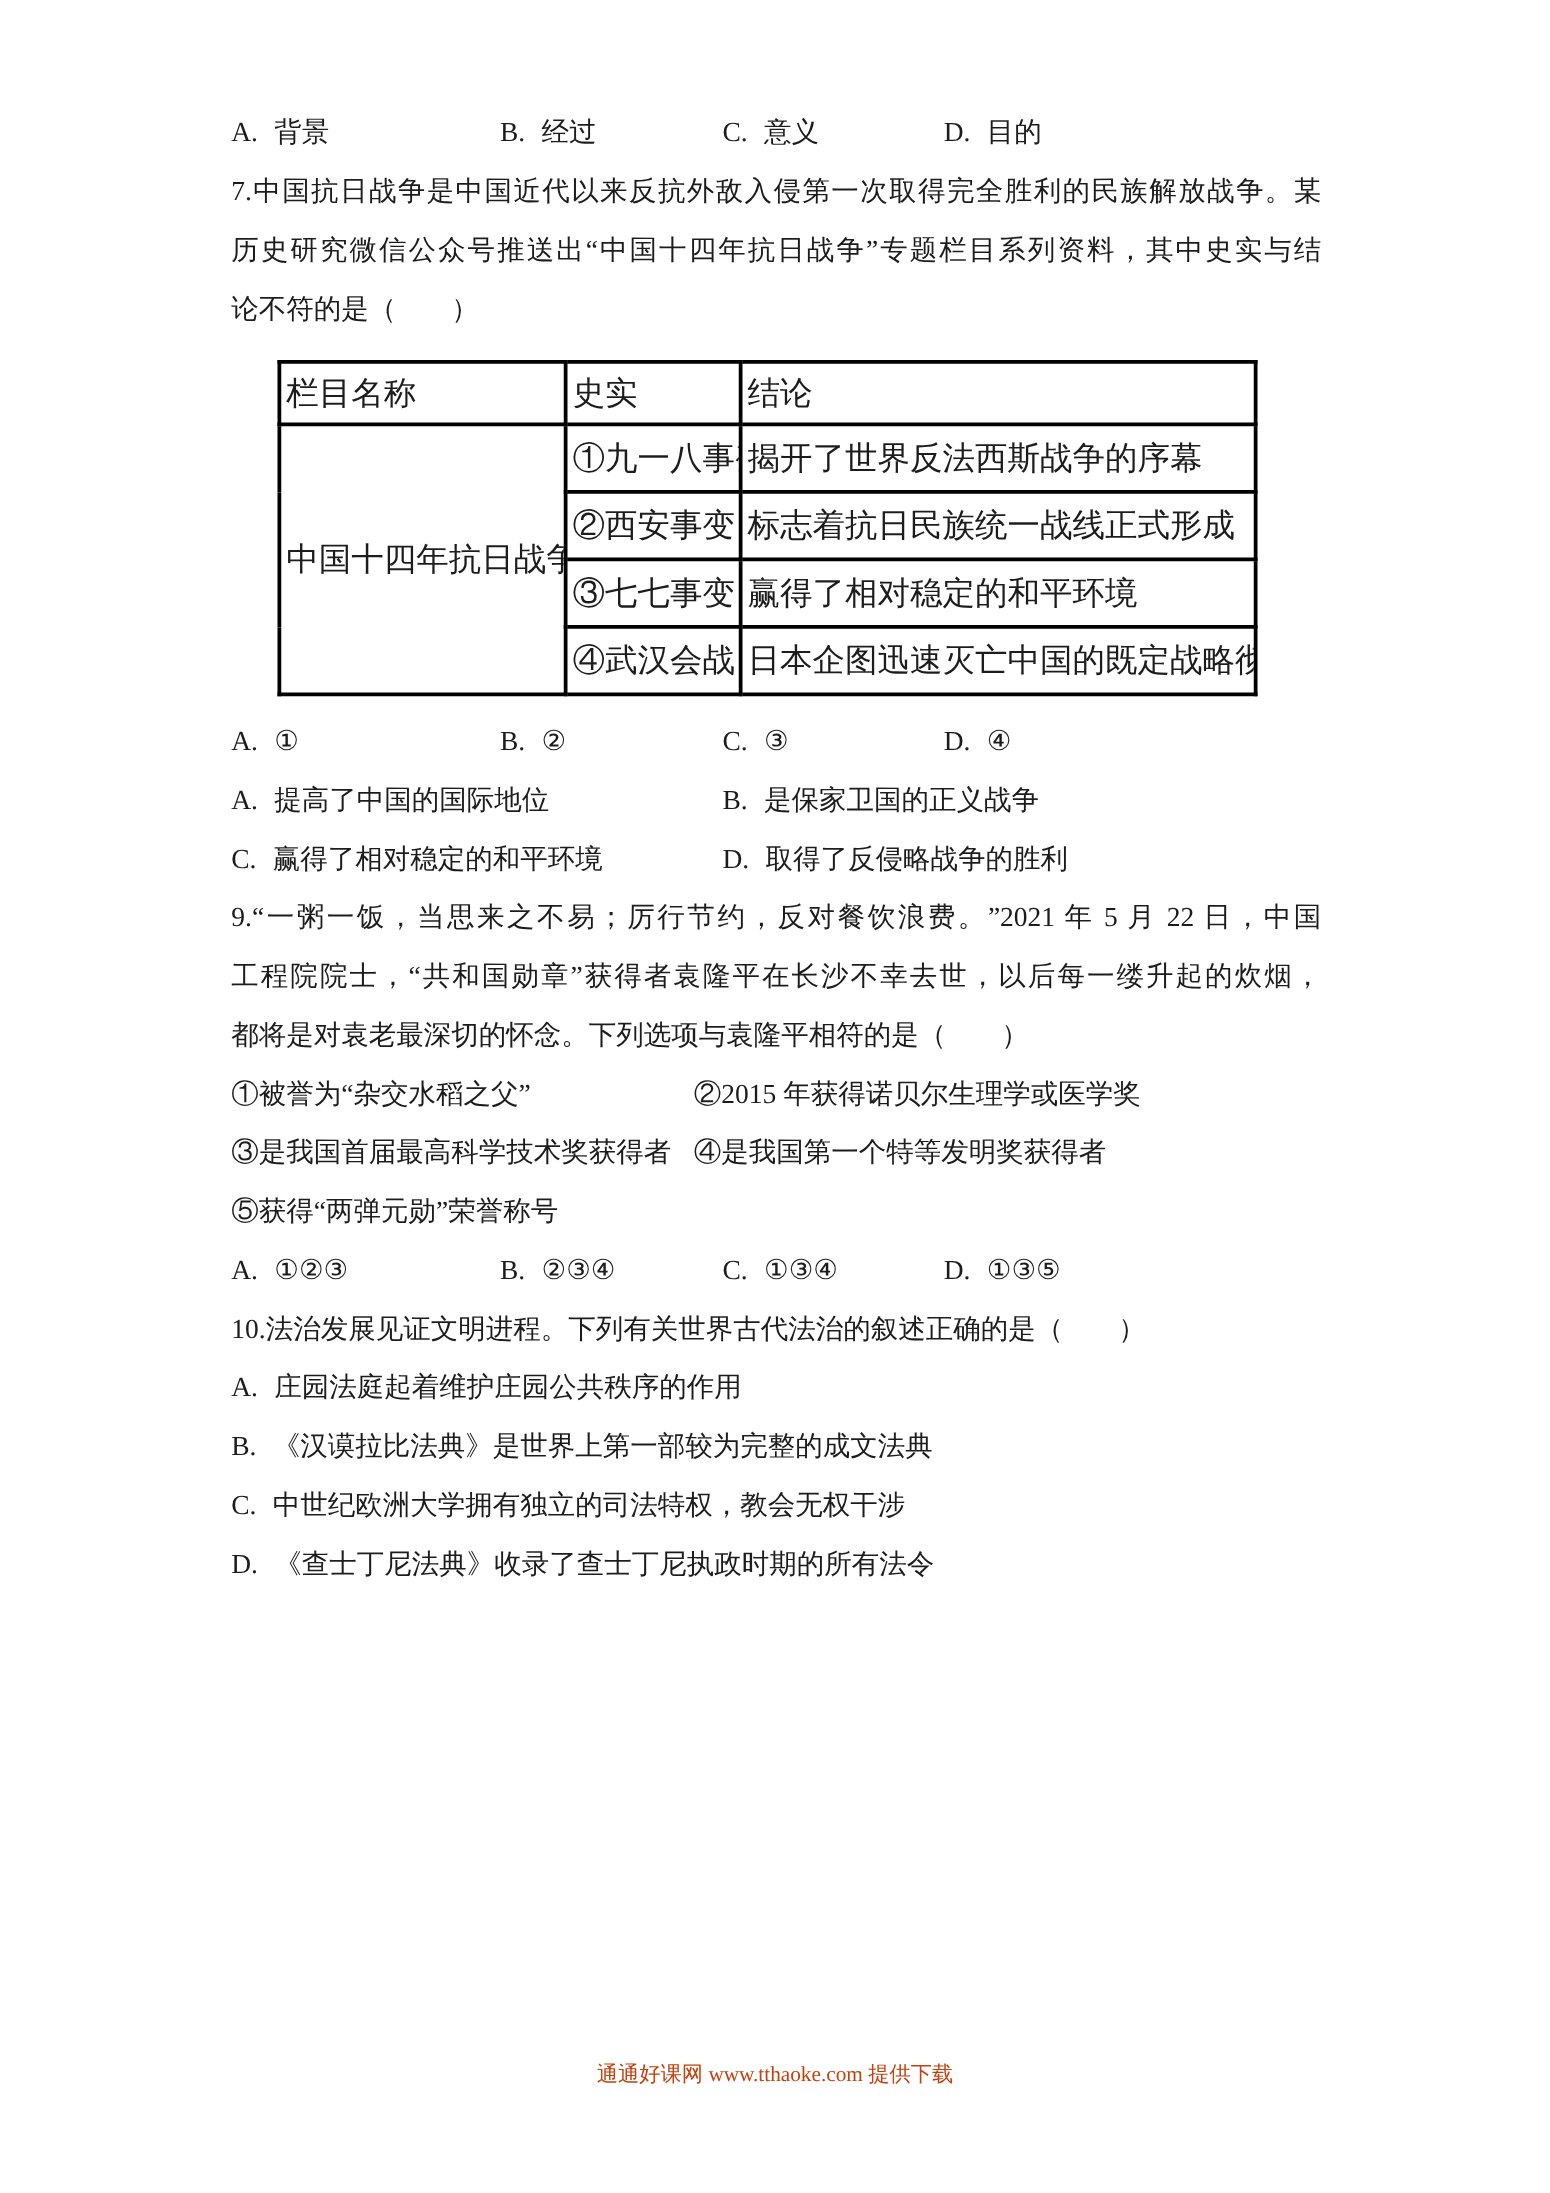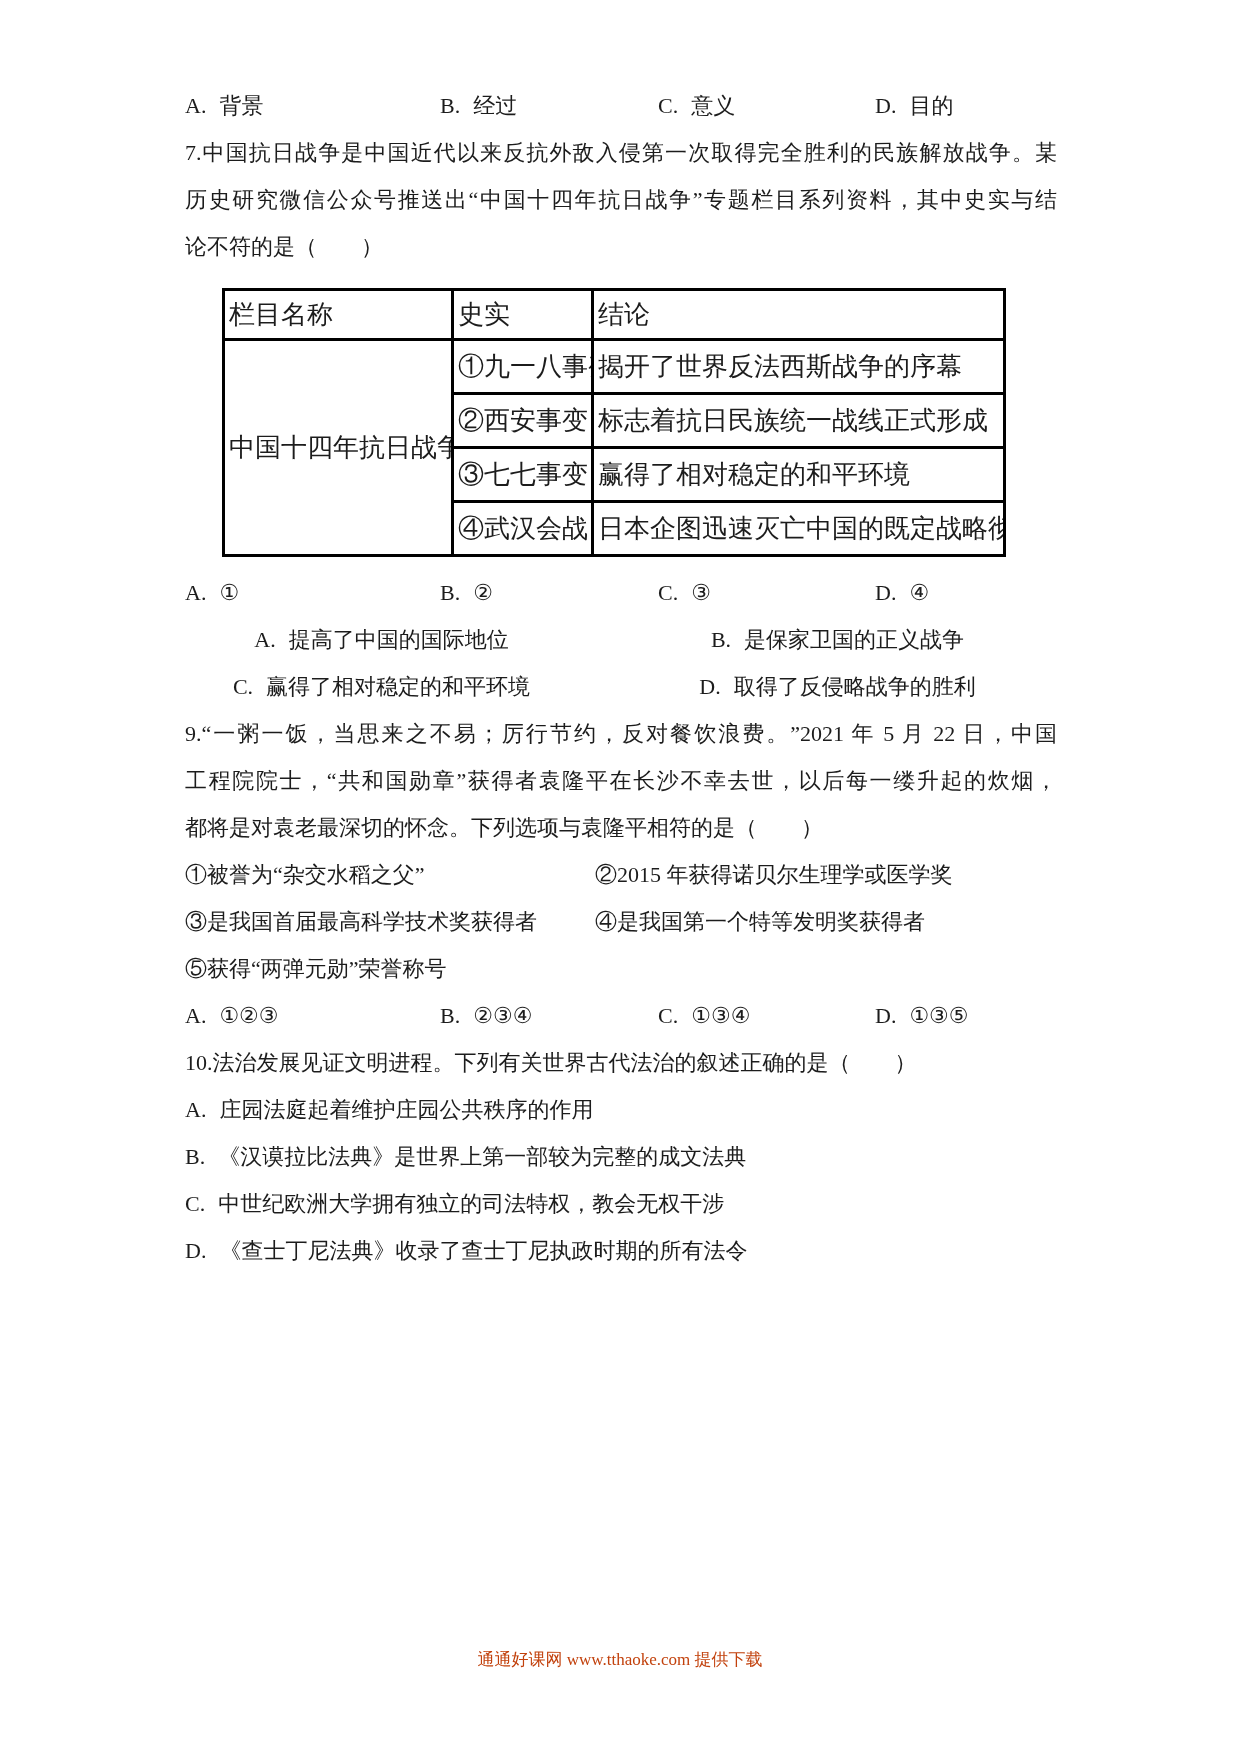--- a/index.html
+++ b/index.html
@@ -9,23 +9,23 @@
     font-family:"Liberation Serif","DejaVu Serif",serif;
     color:#1c1c1c;
   }
   .page { position:absolute; inset:0; overflow:hidden; }
   .content {
     position:absolute; left:185px; top:82px; width:872px;
     font-size:22px;
   }
   .line { display:block; height:47px; line-height:47px; white-space:nowrap; }
   .line.fill { white-space:normal; text-align:justify; text-align-last:justify; }
-  .row { height:47px; line-height:47px;gap:40px; }
+  .row { height:47px; line-height:47px; }
   .opts4 { display:grid; grid-template-columns:215px 178px 177px auto; }
-  .opts2 { display:grid; grid-template-columns:393px auto;text-align:center; }
+  .opts2 { display:grid; grid-template-columns:393px auto; }
   .items2 { display:grid; grid-template-columns:370px auto; }
   .opt .lbl { display:inline-block; margin-right:13px; }
   .qtable {
     border-collapse:collapse; table-layout:fixed;
     width:781px; margin:18px 0 12px 37px;
     font-size:26px;
   }
   .qtable th, .qtable td {
     border:3px solid #000; font-weight:normal; text-align:left;
     padding:0 4px; vertical-align:middle; white-space:nowrap; overflow:hidden;

